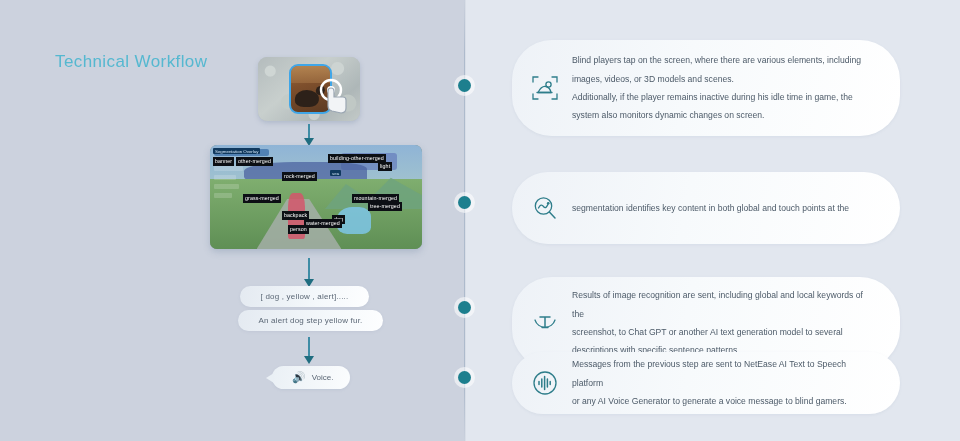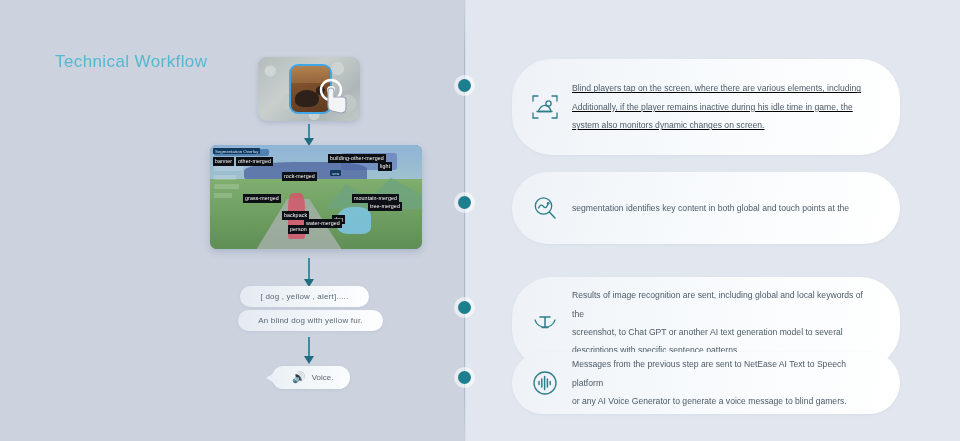--- a/index.html
+++ b/index.html
@@ -235,40 +235,41 @@
   <div class="seg-label" style="left:158px; top:57px;">tree-merged</div>
   <div class="seg-label" style="left:72px;  top:66px;">backpack</div>
   <div class="seg-label" style="left:122px; top:70px;">dog</div>
   <div class="seg-label" style="left:78px;  top:80px;">person</div>
   <div class="seg-label" style="left:94px;  top:74px;">water-merged</div>
 </div>
 
 <div class="arrow" style="left:308px; top:258px; height:22px;"></div>
 
 <div class="pill" style="left:240px; top:286px; width:129px; height:21px;">[ dog , yellow , alert].....</div>
-<div class="pill" style="left:238px; top:310px; width:145px; height:21px;">An blind dog with yellow fur.</div>
+<div class="pill" style="left:238px; top:310px; width:145px; height:21px;">An alert dog step yellow fur.</div>
 
 <div class="arrow" style="left:308px; top:337px; height:20px;"></div>
 
 <div id="voice-pill">
   <span class="spk">🔊</span>
   <span>Voice.</span>
 </div>
 
-<div class="step-card" style="top:59px; height:96px;text-decoration:underline;">
+<div class="step-card" style="top:40px; height:96px;">
   <div class="step-icon">
     <svg width="30" height="30" viewBox="0 0 30 30">
       <path d="M3 9V4h5M27 9V4h-5M3 21v5h5M27 21v5h-5" fill="none" stroke="#2e7d8a" stroke-width="1.3" stroke-linecap="round"></path>
       <path d="M8 19.5 q3.5-7 8-6 q4 1 5 6 z" fill="none" stroke="#2e7d8a" stroke-width="1.3" stroke-linejoin="round"></path>
       <circle cx="18.5" cy="11.5" r="2.6" fill="none" stroke="#2e7d8a" stroke-width="1.3"></circle>
       <path d="M7 19.5 h15" stroke="#2e7d8a" stroke-width="1.3" stroke-linecap="round"></path>
     </svg>
   </div>
   <div class="step-text">
     <p>Blind players tap on the screen, where there are various elements, including</p>
+    <p>images, videos, or 3D models and scenes.</p>
     <p>Additionally, if the player remains inactive during his idle time in game, the</p>
     <p>system also monitors dynamic changes on screen.</p>
   </div>
 </div>
 
 <div class="step-card" style="top:172px; height:72px;">
   <div class="step-icon">
     <svg width="30" height="30" viewBox="0 0 30 30">
       <circle cx="13.5" cy="13" r="8.2" fill="none" stroke="#2e7d8a" stroke-width="1.3"></circle>
       <path d="M19.6 19.3 L25 25" stroke="#2e7d8a" stroke-width="1.5" stroke-linecap="round"></path>

